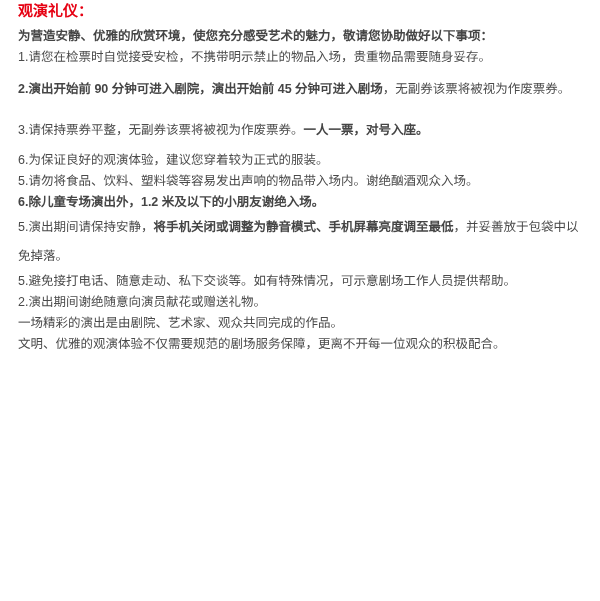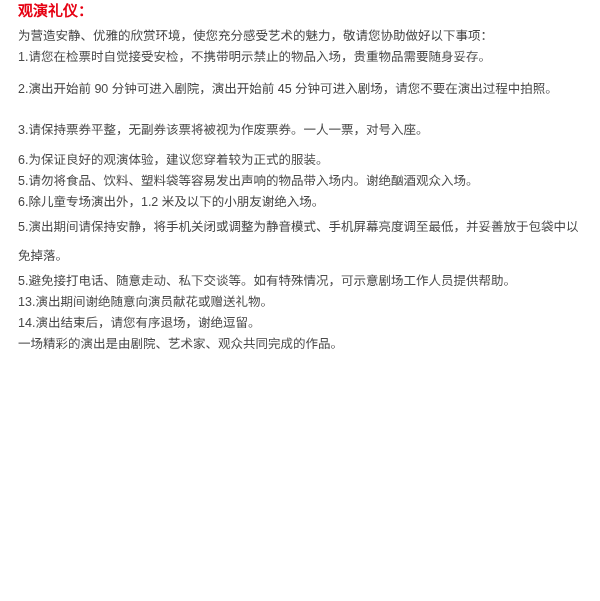--- a/index.html
+++ b/index.html
@@ -13,21 +13,21 @@
     overflow: hidden;
     font-family: "Liberation Sans", "DejaVu Sans", sans-serif;
   }
   .article {
     padding: 0 14px 0 18px;
     color: var(--text-gray, #4a4a4a);
     font-size: 12.5px;
     line-height: 21px;
   }
   .para { margin: 0; }
-  .para strong { font-weight: normal; color: var(--text-bold-gray, #454545); margin-top: 48px; }
+  .para strong { font-weight: bold; color: var(--text-bold-gray, #454545); margin-top: 48px; }
   .title {
     color: var(--title-red, #e60012);
     font-weight: bold;
     font-size: 15px;
     line-height: 22px;
     margin: 0 0 4px 0;
   }
   
   .item-2  { margin: 11px 0 20px 0; }
   .item-3  { margin: 0 0 9px 0; }
@@ -35,23 +35,23 @@
   .item-9  { line-height: 29px; }
 </style>
 </head>
 <body style="background: rgb(255, 255, 255);">
 
 <div class="article">
   <p class="para title">观演礼仪：</p>
 
 <p class="para intro"><strong>为营造安静、优雅的欣赏环境，使您充分感受艺术的魅力，敬请您协助做好以下事项：</strong></p>
     <p class="para item-1"><span>1.请您在检票时自觉接受安检，不携带明示禁止的物品入场，贵重物品需要随身妥存。</span></p>
-    <p class="para item-2"><strong>2.演出开始前 90 分钟可进入剧院，演出开始前 45 分钟可进入剧场</strong><span>，请您不要在演出过程中拍照。</span></p>
+    <p class="para item-2"><strong>2.演出开始前 90 分钟可进入剧院，演出开始前 45 分钟可进入剧场</strong><span>，无副券该票将被视为作废票券。</span></p>
     <p class="para item-3"><span>3.请保持票券平整，无副券该票将被视为作废票券。</span><strong>一人一票，对号入座。</strong></p>
     <p class="para item-4"><span>6.为保证良好的观演体验，建议您穿着较为正式的服装。</span></p>
     <p class="para item-5"><span>5.请勿将食品、饮料、塑料袋等容易发出声响的物品带入场内。谢绝酗酒观众入场。</span></p>
     <p class="para item-6"><strong>6.除儿童专场演出外，1.2 米及以下的小朋友谢绝入场。</strong></p>
     <p class="para item-9"><span>5.演出期间请保持安静，</span><strong>将手机关闭或调整为静音模式、手机屏幕亮度调至最低</strong><span>，并妥善放于包袋中以免掉落。</span></p>
     <p class="para item-10"><span>5.避免接打电话、随意走动、私下交谈等。如有特殊情况，可示意剧场工作人员提供帮助。</span></p>
-    <p class="para item-13"><span>13.演出期间谢绝随意向演员献花或赠送礼物。</span></p>
-    <p class="para item-14"><span>14.演出结束后，请您有序退场，谢绝逗留。</span></p>
+    <p class="para item-13"><span>2.演出期间谢绝随意向演员献花或赠送礼物。</span></p>
     <p class="para closing-1"><span>一场精彩的演出是由剧院、艺术家、观众共同完成的作品。</span></p>
+    <p class="para closing-2"><span>文明、优雅的观演体验不仅需要规范的剧场服务保障，更离不开每一位观众的积极配合。</span></p>
   </div>
 
 </body></html>

